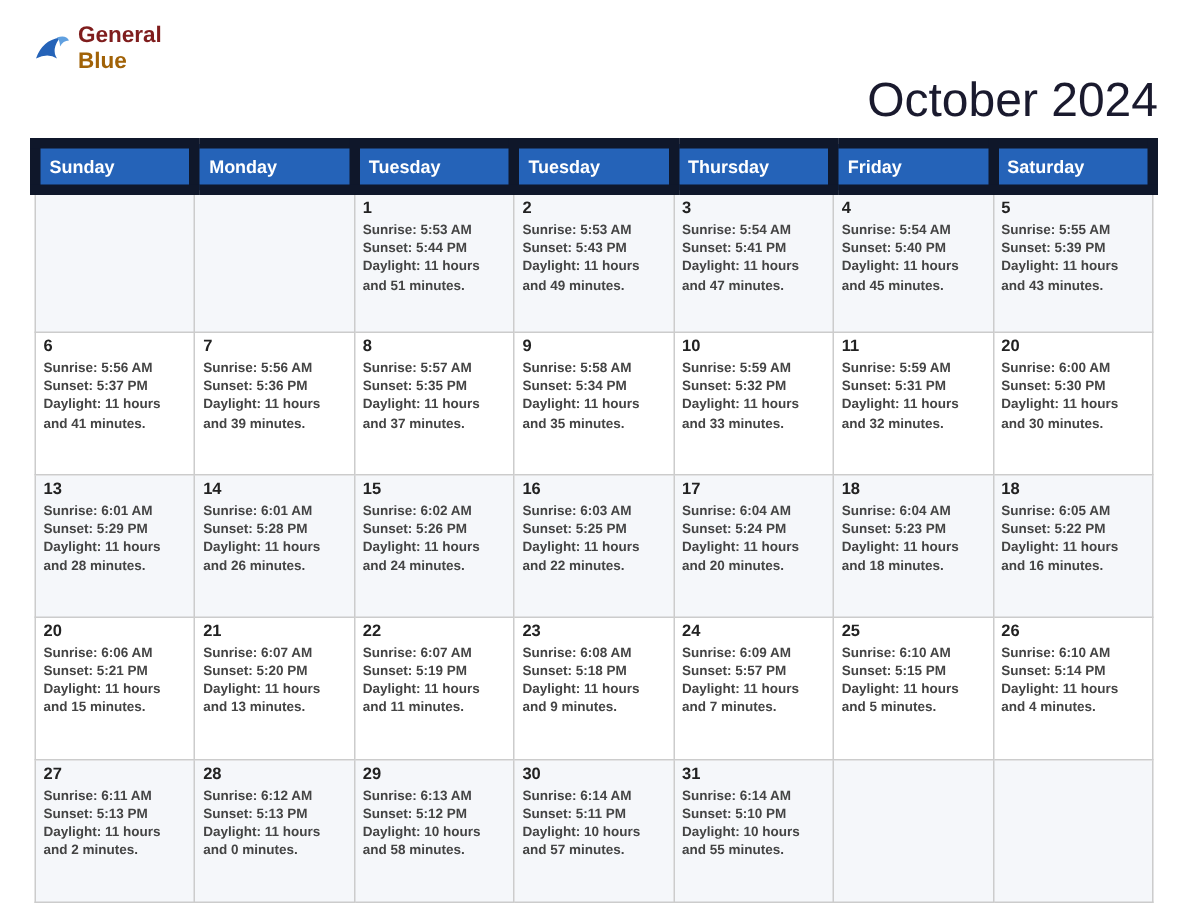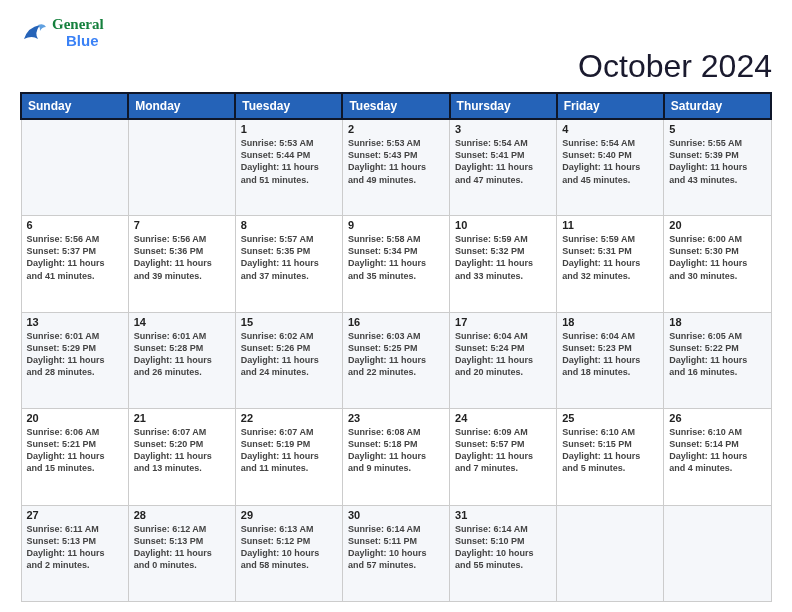--- a/index.html
+++ b/index.html
@@ -57,21 +57,21 @@
       border-collapse: collapse;
       flex: 1;
     }
     .cal-table thead th {
       background: #2563b8;
       color: #fff;
       font-size: 12px;
       font-weight: bold;
       padding: 5px 6px;
       text-align: left;
-      border: 2px solid #0f172a;
+      border: 7px solid #0f172a;
     }
     .cal-table tbody td {
       border: 1px solid #ccc;
       vertical-align: top;
       padding: 3px 5px;
       font-size: 9.5px;
       color: #333;
       width: calc(100% / 7);
       height: 82px;
     }
@@ -103,22 +103,22 @@
 
 <div class="page">
   <div class="header">
     <div class="logo">
       <svg class="logo-bird" viewBox="0 0 28 28" xmlns="http://www.w3.org/2000/svg">
         <path d="M4 20 Q8 8 20 6 Q14 14 18 20 Q12 16 4 20Z" fill="#2563b8"></path>
         <path d="M18 6 Q24 4 26 8 Q22 8 20 12 Q20 8 18 6Z" fill="#60a0e0"></path>
       </svg>
       <div>
         <div style="font-size:15px;font-weight:bold;line-height:1.1;color:#1a1a2e;">
-          <span style="color:#15803d;font-family:Liberation Serif, serif;">General</span><br>
-          <span style="color:#3b82f6;margin-left:14px;">Blue</span>
+          <span style="color:#7f1d1d;">General</span><br>
+          <span style="color:#a16207;">Blue</span>
         </div>
       </div>
     </div>
     <div class="title-block">
       <div class="month-title">October 2024</div>
     </div>
   </div>
 
   <div class="calendar">
     <table class="cal-table">

